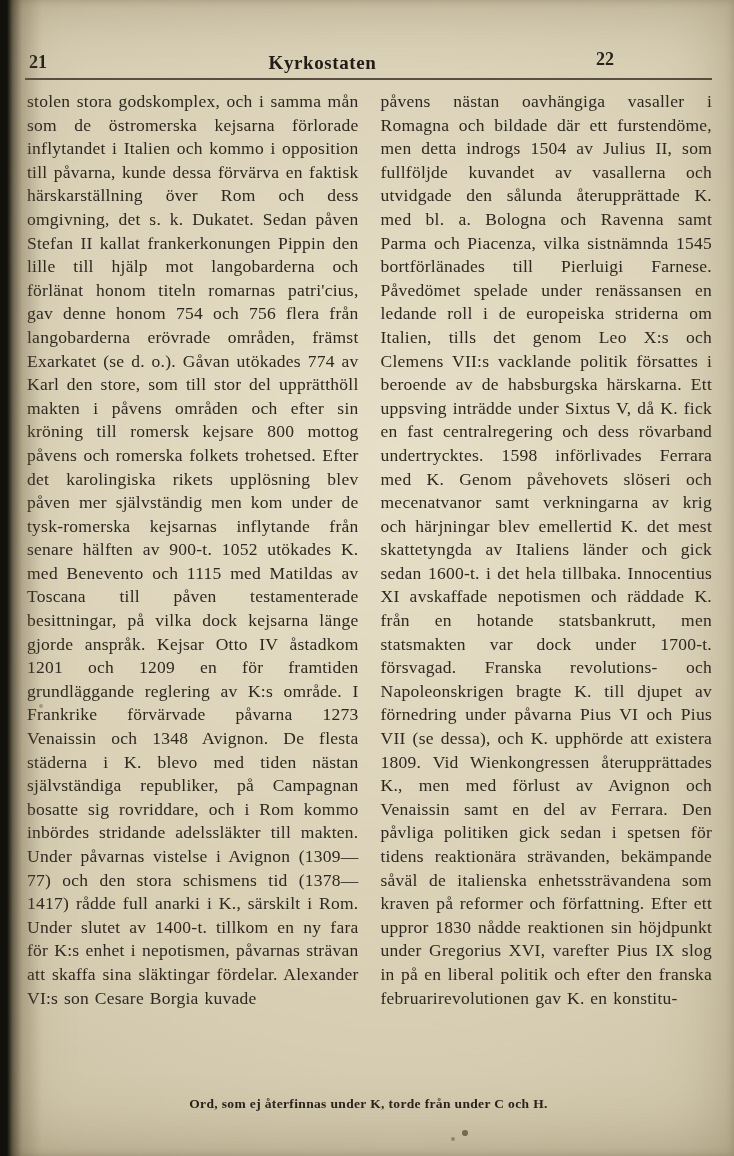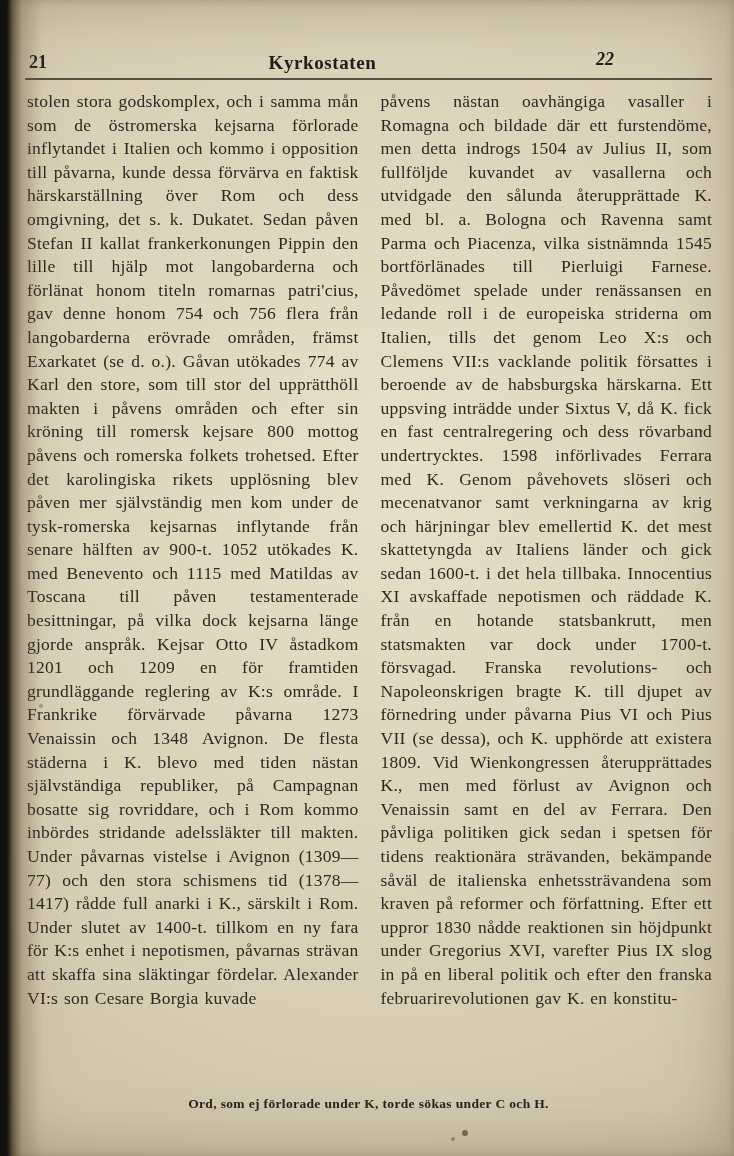--- a/index.html
+++ b/index.html
@@ -40,21 +40,21 @@
     box-shadow:
       464px 1132px 0 2px rgba(48,38,22,0.55),
       452px 1138px 0 1px rgba(48,38,22,0.35),
       700px 430px 0 1px rgba(48,38,22,0.25),
       40px 705px 0 1px rgba(48,38,22,0.30);
   }
 
   .header { position: absolute; left: 25px; right: 22px; top: 52px; height: 26px; z-index: 1; }
   .pagenum { position: absolute; top: 0; font-weight: bold; font-size: 18px; color: #26211a; }
   .pagenum.left  { left: 4px; }
-  .pagenum.right { right: 98px; top: -3px; font-style: italic; }
+  .pagenum.right { right: 98px; top: -3px; }
   .title {
     position: absolute; left: 0; right: 0; top: 0;
     text-align: center; transform: translateX(-46px);
     font-weight: bold; font-size: 19px; letter-spacing: 0.6px; color: #221d16;
   }
 
   .rule {
     position: absolute; left: 25px; right: 22px; top: 78px; height: 2px;
     background: var(--rule); opacity: 0.85; z-index: 1;
   }
@@ -94,15 +94,15 @@
     <span class="pagenum right">22</span>
   </div>
 
   <div class="rule"></div>
 
   <div class="columns">
     <div class="col"><span>stolen stora godskomplex, och i samma mån som de östromerska kejsarna förlorade inflytandet i Italien och kommo i opposition till påvarna, kunde dessa förvärva en faktisk härskarställning över Rom och dess omgivning, det s. k. Dukatet. Sedan påven Stefan II kallat frankerkonungen Pippin den lille till hjälp mot langobarderna och förlänat honom titeln romarnas </span><span class="ital">patri'cius</span><span>, gav denne honom 754 och 756 flera från langobarderna erövrade områden, främst Exarkatet (se d. o.). Gåvan utökades 774 av Karl den store, som till stor del upprätthöll makten i påvens områden och efter sin kröning till romersk kejsare 800 mottog påvens och romerska folkets trohetsed. Efter det karolingiska rikets upplösning blev påven mer självständig men kom under de tysk-romerska kejsarnas inflytande från senare hälften av 900-t. 1052 utökades K. med Benevento och 1115 med Matildas av Toscana till påven testamenterade besittningar, på vilka dock kejsarna länge gjorde anspråk. Kejsar Otto IV åstadkom 1201 och 1209 en för framtiden grundläggande reglering av K:s område. I Frankrike förvärvade påvarna 1273 Venaissin och 1348 Avignon. De flesta städerna i K. blevo med tiden nästan självständiga republiker, på Campagnan bosatte sig rovriddare, och i Rom kommo inbördes stridande adelssläkter till makten. Under påvarnas vistelse i Avignon (1309—77) och den stora schismens tid (1378—1417) rådde full anarki i K., särskilt i Rom. Under slutet av 1400-t. tillkom en ny fara för K:s enhet i nepotismen, påvarnas strävan att skaffa sina släktingar fördelar. Alexander VI:s son Cesare Borgia kuvade</span></div>
     <div class="col"><span>påvens nästan oavhängiga vasaller i Romagna och bildade där ett furstendöme, men detta indrogs 1504 av Julius II, som fullföljde kuvandet av vasallerna och utvidgade den sålunda återupprättade K. med bl. a. Bologna och Ravenna samt Parma och Piacenza, vilka sistnämnda 1545 bortförlänades till Pierluigi Farnese. Påvedömet spelade under renässansen en ledande roll i de europeiska striderna om Italien, tills det genom Leo X:s och Clemens VII:s vacklande politik försattes i beroende av de habsburgska härskarna. Ett uppsving inträdde under Sixtus V, då K. fick en fast centralregering och dess rövarband undertrycktes. 1598 införlivades Ferrara med K. Genom påvehovets slöseri och mecenatvanor samt verkningarna av krig och härjningar blev emellertid K. det mest skattetyngda av Italiens länder och gick sedan 1600-t. i det hela tillbaka. Innocentius XI avskaffade nepotismen och räddade K. från en hotande statsbankrutt, men statsmakten var dock under 1700-t. försvagad. Franska revolutions- och Napoleonskrigen bragte K. till djupet av förnedring under påvarna Pius VI och Pius VII (se dessa), och K. upphörde att existera 1809. Vid Wienkongressen återupprättades K., men med förlust av Avignon och Venaissin samt en del av Ferrara. Den påvliga politiken gick sedan i spetsen för tidens reaktionära strävanden, bekämpande såväl de italienska enhetssträvandena som kraven på reformer och författning. Efter ett uppror 1830 nådde reaktionen sin höjdpunkt under Gregorius XVI, varefter Pius IX slog in på en liberal politik och efter den franska februarirevolutionen gav K. en konstitu-</span></div>
   </div>
 
-  <div class="footer">Ord, som ej förlorade under K, torde sökas under C och H.</div>
+  <div class="footer">Ord, som ej återfinnas under K, torde från under C och H.</div>
 
 </div>
 
 </body></html>

